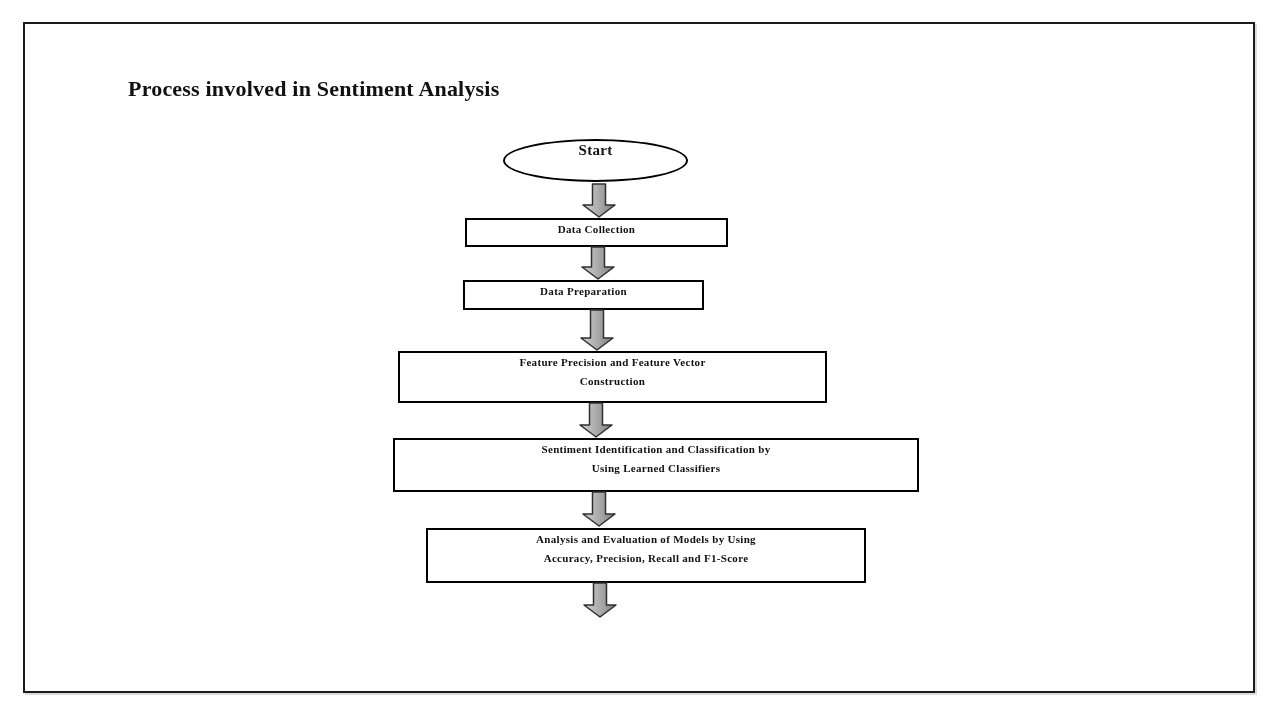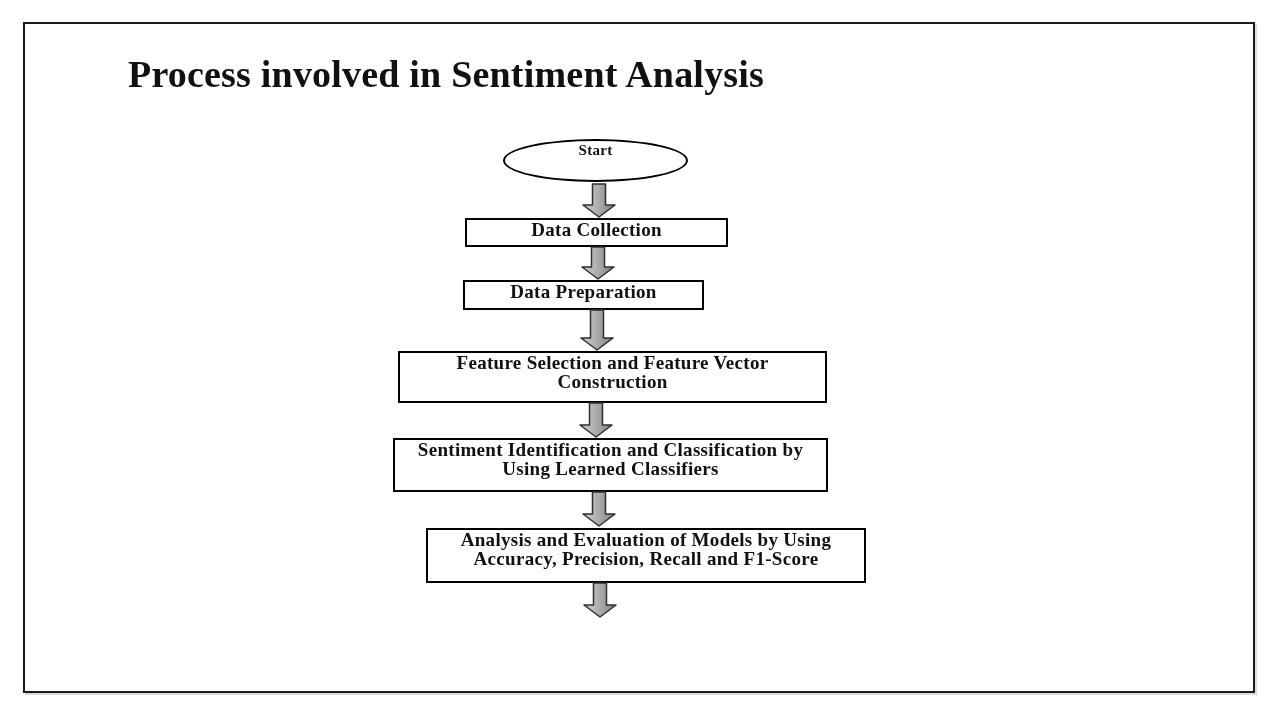--- a/index.html
+++ b/index.html
@@ -18,41 +18,41 @@
     position: absolute;
     left: 23px; top: 22px;
     width: 1232px; height: 671px;
     box-sizing: border-box;
     border: 2px solid var(--frame-border, #1a1a1a);
     box-shadow: 2px 2px 0 rgba(0,0,0,0.14);
     background: var(--background, #ffffff);
   }
   .title {
     position: absolute;
-    left: 103px; top: 28px;
+    left: 103px; top: 52px;
     margin: 0;
-    font-size: 38px;
+    font-size: 22px;
     font-weight: bold;
     letter-spacing: 0.2px;
     color: var(--text, #111111);
     white-space: nowrap;
   }
   .node {
     position: absolute;
     box-sizing: border-box;
     background: var(--node-fill, #ffffff);
     border: 2px solid var(--node-border, #000000);
     display: flex;
     justify-content: center;
     text-align: center;
   }
   .node.ellipse { border-radius: 50%; }
   .node-label {
     font-weight: bold;
-    font-size: 19px;
+    font-size: 11px;
     line-height: 19px;
     letter-spacing: 0.3px;
     color: var(--text, #111111);
     white-space: pre-line;
     padding: 0 8px;
   }
   .node.ellipse .node-label { font-size: 15px; }
   .arrow { position: absolute; overflow: visible; }
   .arrow polygon {
     fill: url(#arrowGrad);
@@ -101,29 +101,29 @@
 
     <div class="node" style="left:438px; top:256px; width:241px; height:30px;">
       <span class="node-label">Data Preparation</span>
     </div>
 
     <svg class="arrow" style="left:555px; top:285px;" width="34" height="42">
       <polygon points="10.5,1 23.5,1 23.5,29 33,29 17,41 1,29 10.5,29"></polygon>
     </svg>
 
     <div class="node" style="left:373px; top:327px; width:429px; height:52px;">
-      <span class="node-label">Feature Selection and Feature Vector
+      <span class="node-label">Feature Precision and Feature Vector
 Construction</span>
     </div>
 
     <svg class="arrow" style="left:554px; top:378px;" width="34" height="36">
       <polygon points="10.5,1 23.5,1 23.5,23 33,23 17,35 1,23 10.5,23"></polygon>
     </svg>
 
-    <div class="node" style="left:368px; top:414px; width:435px; height:54px;">
+    <div class="node" style="left:368px; top:414px; width:526px; height:54px;">
       <span class="node-label">Sentiment Identification and Classification by
 Using Learned Classifiers</span>
     </div>
 
     <svg class="arrow" style="left:557px; top:467px;" width="34" height="36">
       <polygon points="10.5,1 23.5,1 23.5,23 33,23 17,35 1,23 10.5,23"></polygon>
     </svg>
 
     <div class="node" style="left:368px; top:504px; width:440px; height:55px;margin-left:33px;">
       <span class="node-label">Analysis and Evaluation of Models by Using

